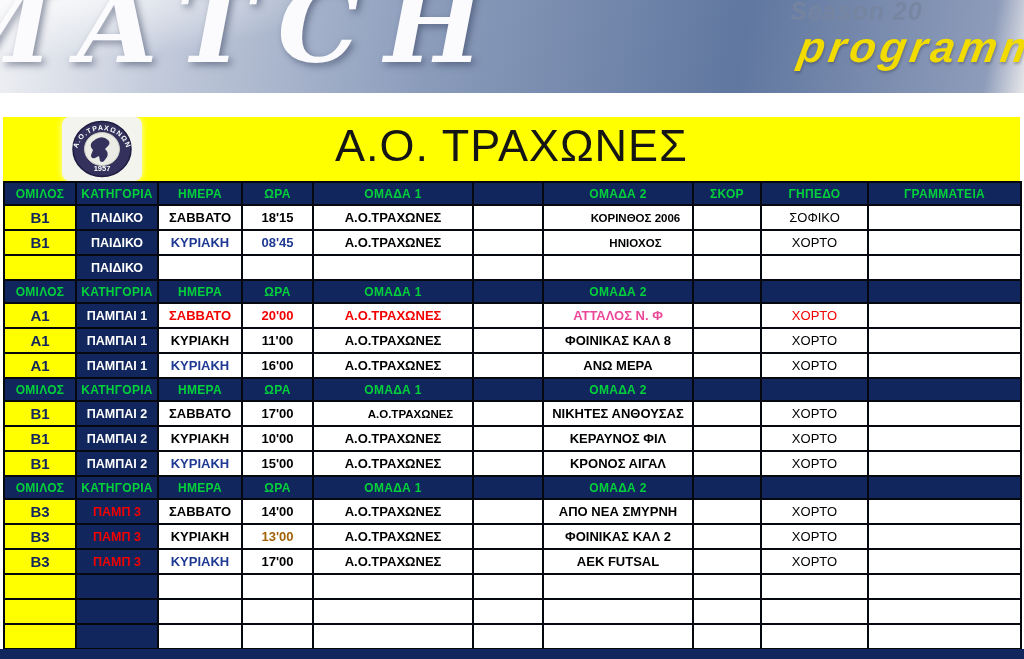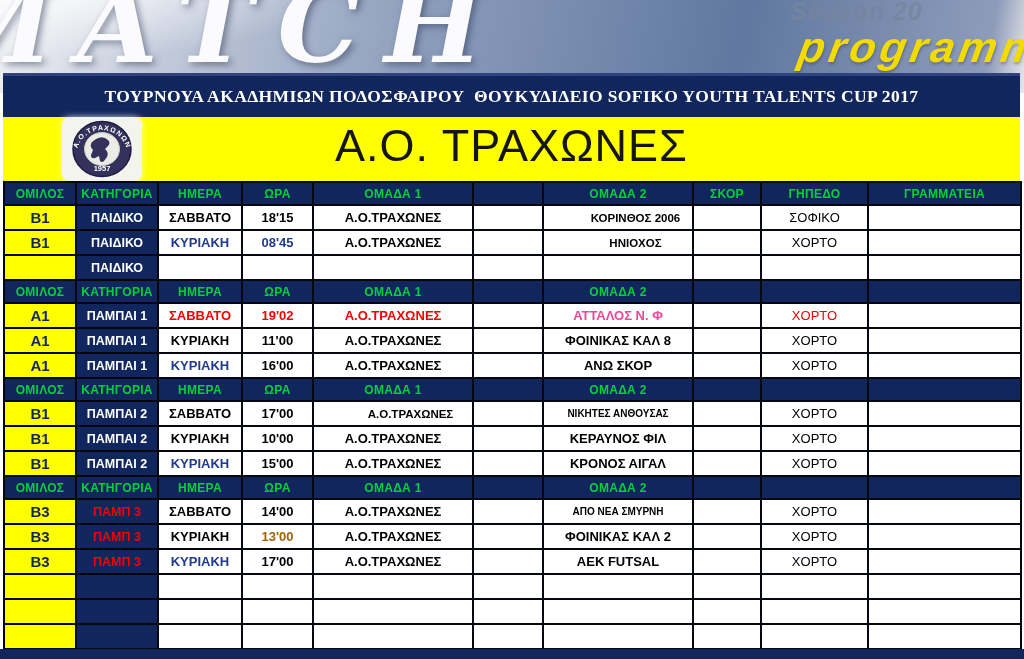--- a/index.html
+++ b/index.html
@@ -41,40 +41,37 @@
   .sched th,.sched td{border:2px solid #06080f;padding:0;text-align:center;overflow:hidden;
           white-space:nowrap;vertical-align:middle;}
   .sched th{background:#12265e;color:#00d13a;font-size:12px;font-weight:bold;height:21px;
           letter-spacing:.3px;border-color:#06080f;}
   .sched td{background:#ffffff;height:23px;font-size:13px;color:#000;}
   td.c-omilos{background:#ffff00;color:#12265e;font-weight:bold;font-size:15px;}
   td.c-cat{background:#12265e;color:#ffffff;font-weight:bold;font-size:12.5px;}
   td.c-day,td.c-time{font-weight:bold;}
   td.c-team{font-weight:bold;font-size:13px;}
   td.sz-mid{font-size:11.5px;padding-left:35px;}
-  td.sz-sm{font-size:10px;text-align:center;}
+  td.sz-sm{font-size:13px;text-align:center;}
 
   
   .bottom-bar{position:absolute;left:0;bottom:0;width:1024px;height:10px;background:#12265e;}
 </style>
 </head>
 <body>
 
 <div class="page">
 
   <div class="banner">
     <div class="banner-glow"></div>
     <div class="banner-match">MATCH</div>
     <div class="banner-season">Season 20</div>
     <div class="banner-program">programm</div>
   </div>
 
-  <div class="title-bar">
-    <span>ΤΟΥΡΝΟΥΑ ΑΚΑΔΗΜΙΩΝ ΠΟΔΟΣΦΑΙΡΟΥ  ΘΟΥΚΥΔΙΔΕΙΟ SOFIKO YOUTH TALENTS CUP 2017</span>
-  </div>
 
   <div class="club-band">
     <div class="club-name">Α.Ο. ΤΡΑΧΩΝΕΣ</div>
     <div class="club-logo">
       <svg width="72" height="60" viewBox="0 0 72 60">
         <defs>
           <path id="arcTop" d="M 10.5 36 A 25.5 25 0 1 1 61.5 36" fill="none"></path>
         </defs>
         <ellipse cx="36" cy="30" rx="29" ry="27.5" fill="#34325c" stroke="#1e1c40" stroke-width="1.5"></ellipse>
         <ellipse cx="36" cy="30" rx="17.5" ry="16.5" fill="#ecece6" stroke="#c8c8c0" stroke-width="1"></ellipse>
@@ -158,21 +155,21 @@
           <th></th>
           <th>ΟΜΑΔΑ 2</th>
           <th></th>
           <th></th>
           <th></th>
         </tr>
         <tr>
           <td class="c-omilos">A1</td>
           <td class="c-cat" style="color: rgb(255, 255, 255);">ΠΑΜΠΑΙ 1</td>
           <td class="c-day" style="color: rgb(242, 0, 0);">ΣΑΒΒΑΤΟ</td>
-          <td class="c-time" style="color: rgb(242, 0, 0);">19'02</td>
+          <td class="c-time" style="color: rgb(242, 0, 0);">20'00</td>
           <td class="c-team" style="color: rgb(242, 0, 0);">Α.Ο.ΤΡΑΧΩΝΕΣ</td>
           <td></td>
           <td class="c-team" style="color: #ec4899;">ΑΤΤΑΛΟΣ Ν. Φ</td>
           <td></td>
           <td style="color: rgb(242, 0, 0);">ΧΟΡΤΟ</td>
           <td></td>
         </tr>
         <tr>
           <td class="c-omilos">A1</td>
           <td class="c-cat" style="color: rgb(255, 255, 255);">ΠΑΜΠΑΙ 1</td>
@@ -185,21 +182,21 @@
           <td style="color: rgb(0, 0, 0);">ΧΟΡΤΟ</td>
           <td></td>
         </tr>
         <tr>
           <td class="c-omilos">A1</td>
           <td class="c-cat" style="color: rgb(255, 255, 255);">ΠΑΜΠΑΙ 1</td>
           <td class="c-day" style="color: rgb(31, 58, 147);">ΚΥΡΙΑΚΗ</td>
           <td class="c-time" style="color: rgb(0, 0, 0);">16'00</td>
           <td class="c-team" style="color: rgb(0, 0, 0);">Α.Ο.ΤΡΑΧΩΝΕΣ</td>
           <td></td>
-          <td class="c-team" style="color: rgb(0, 0, 0);">ΑΝΩ ΣΚΟΡ</td>
+          <td class="c-team" style="color: rgb(0, 0, 0);">ΑΝΩ ΜΕΡΑ</td>
           <td></td>
           <td style="color: rgb(0, 0, 0);">ΧΟΡΤΟ</td>
           <td></td>
         </tr>
         <tr>
           <th>ΟΜΙΛΟΣ</th>
           <th>ΚΑΤΗΓΟΡΙΑ</th>
           <th>ΗΜΕΡΑ</th>
           <th>ΩΡΑ</th>
           <th>ΟΜΑΔΑ 1</th>

